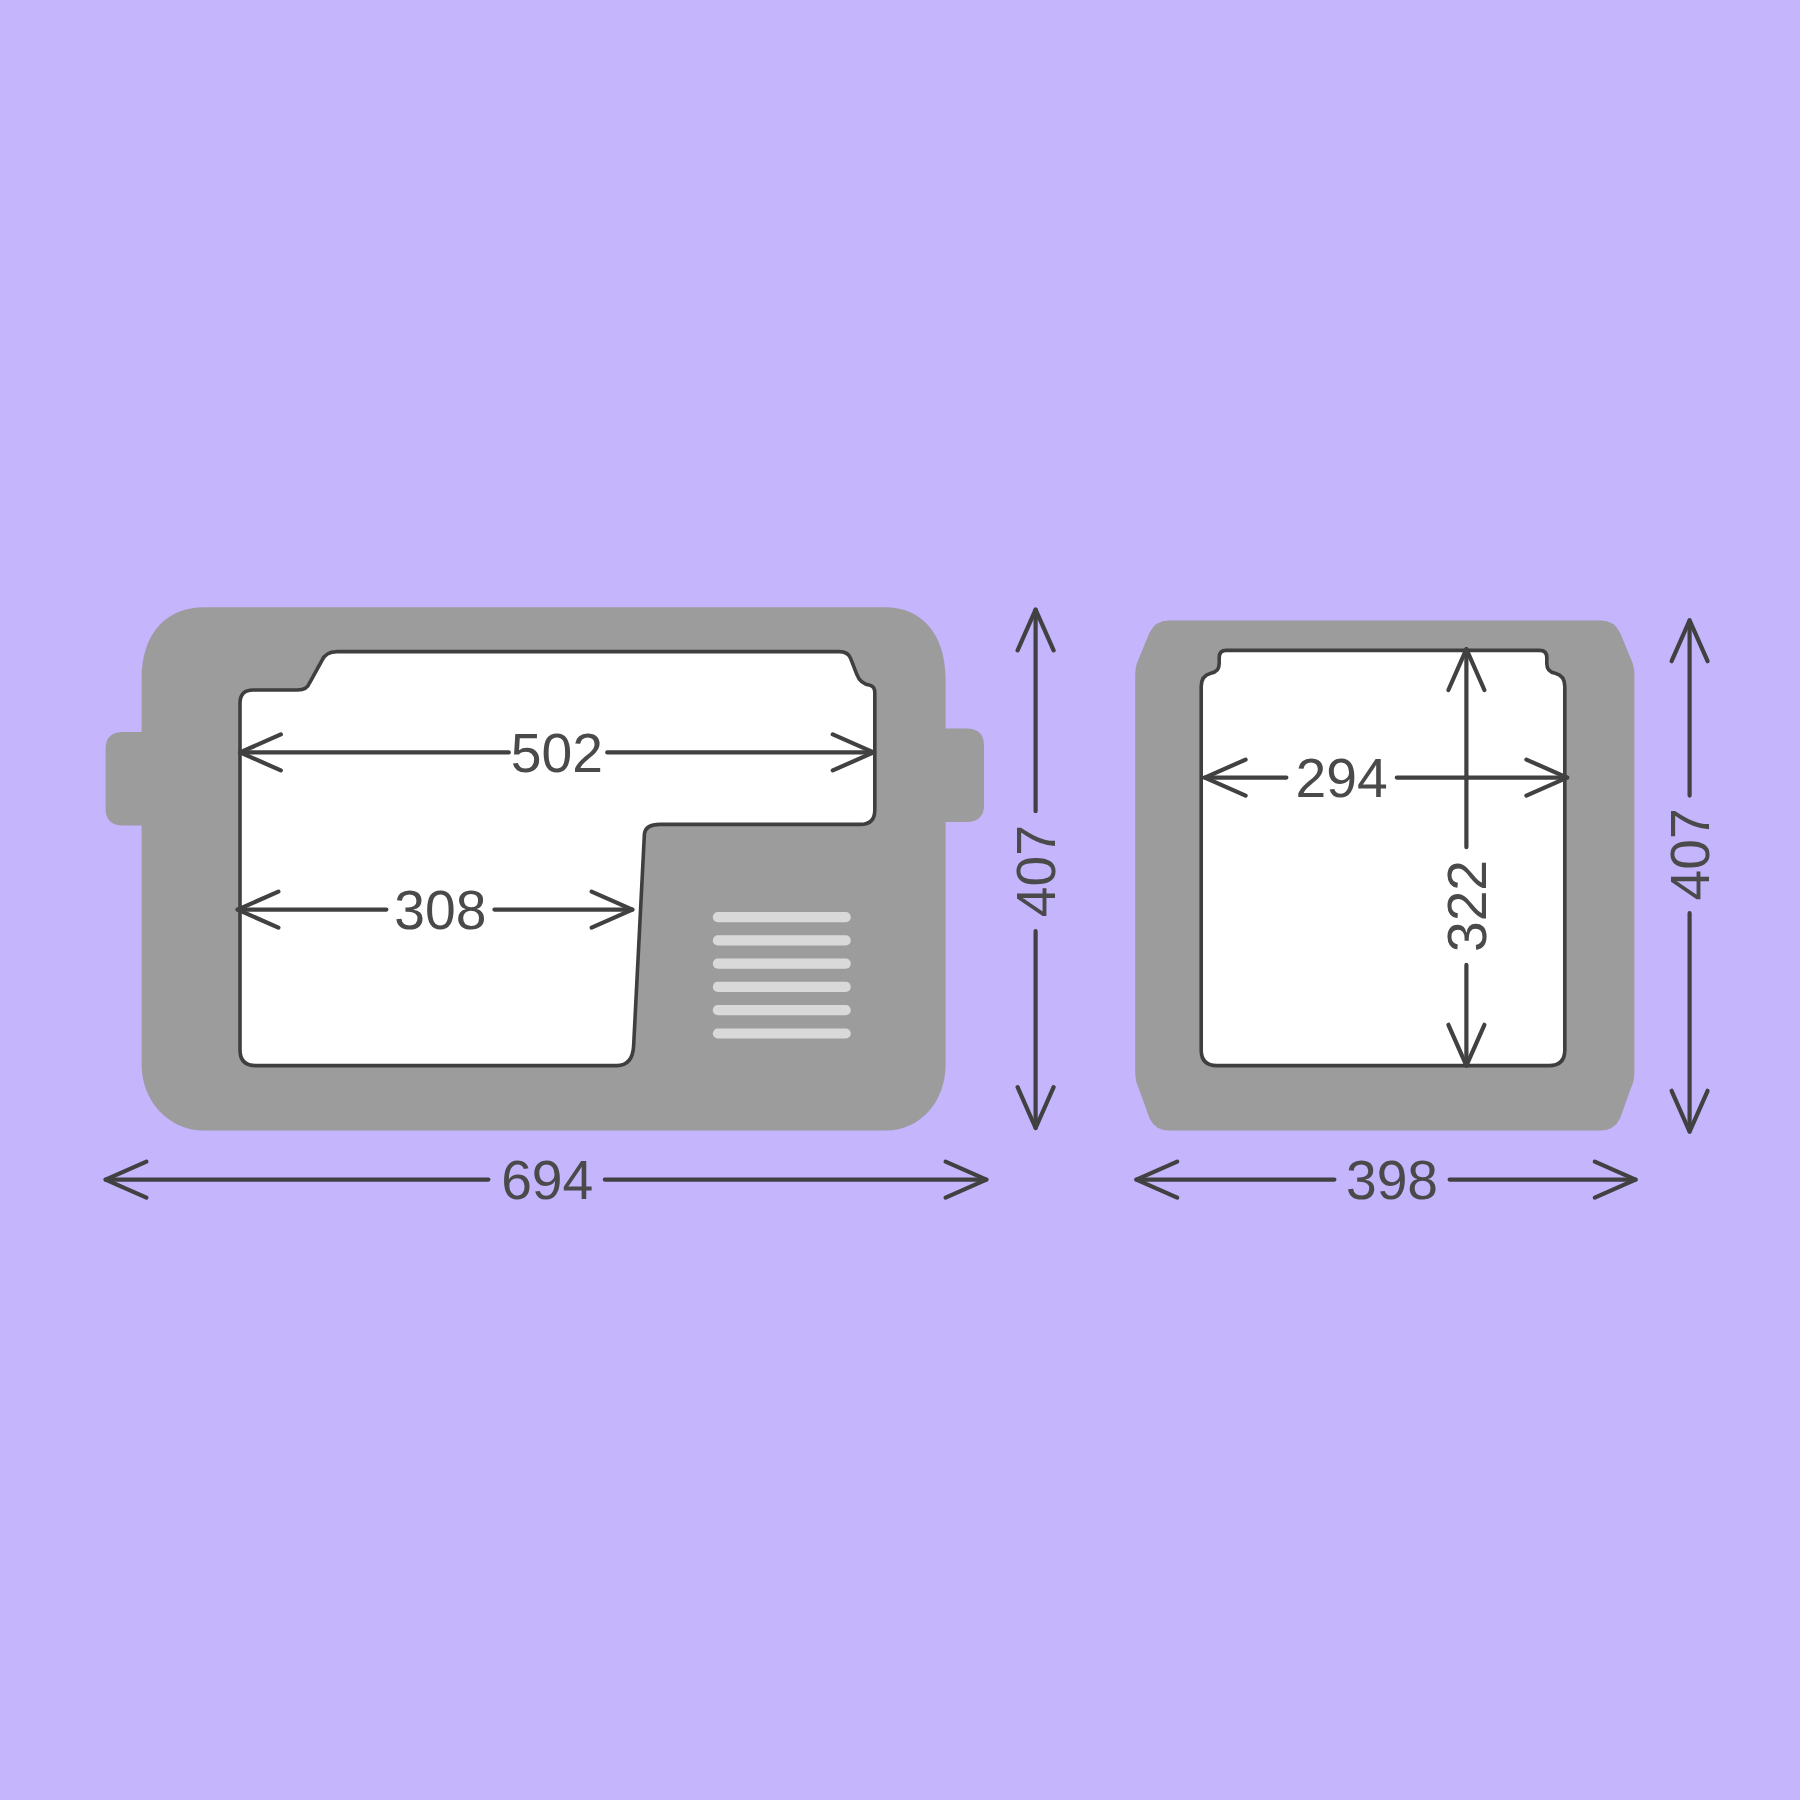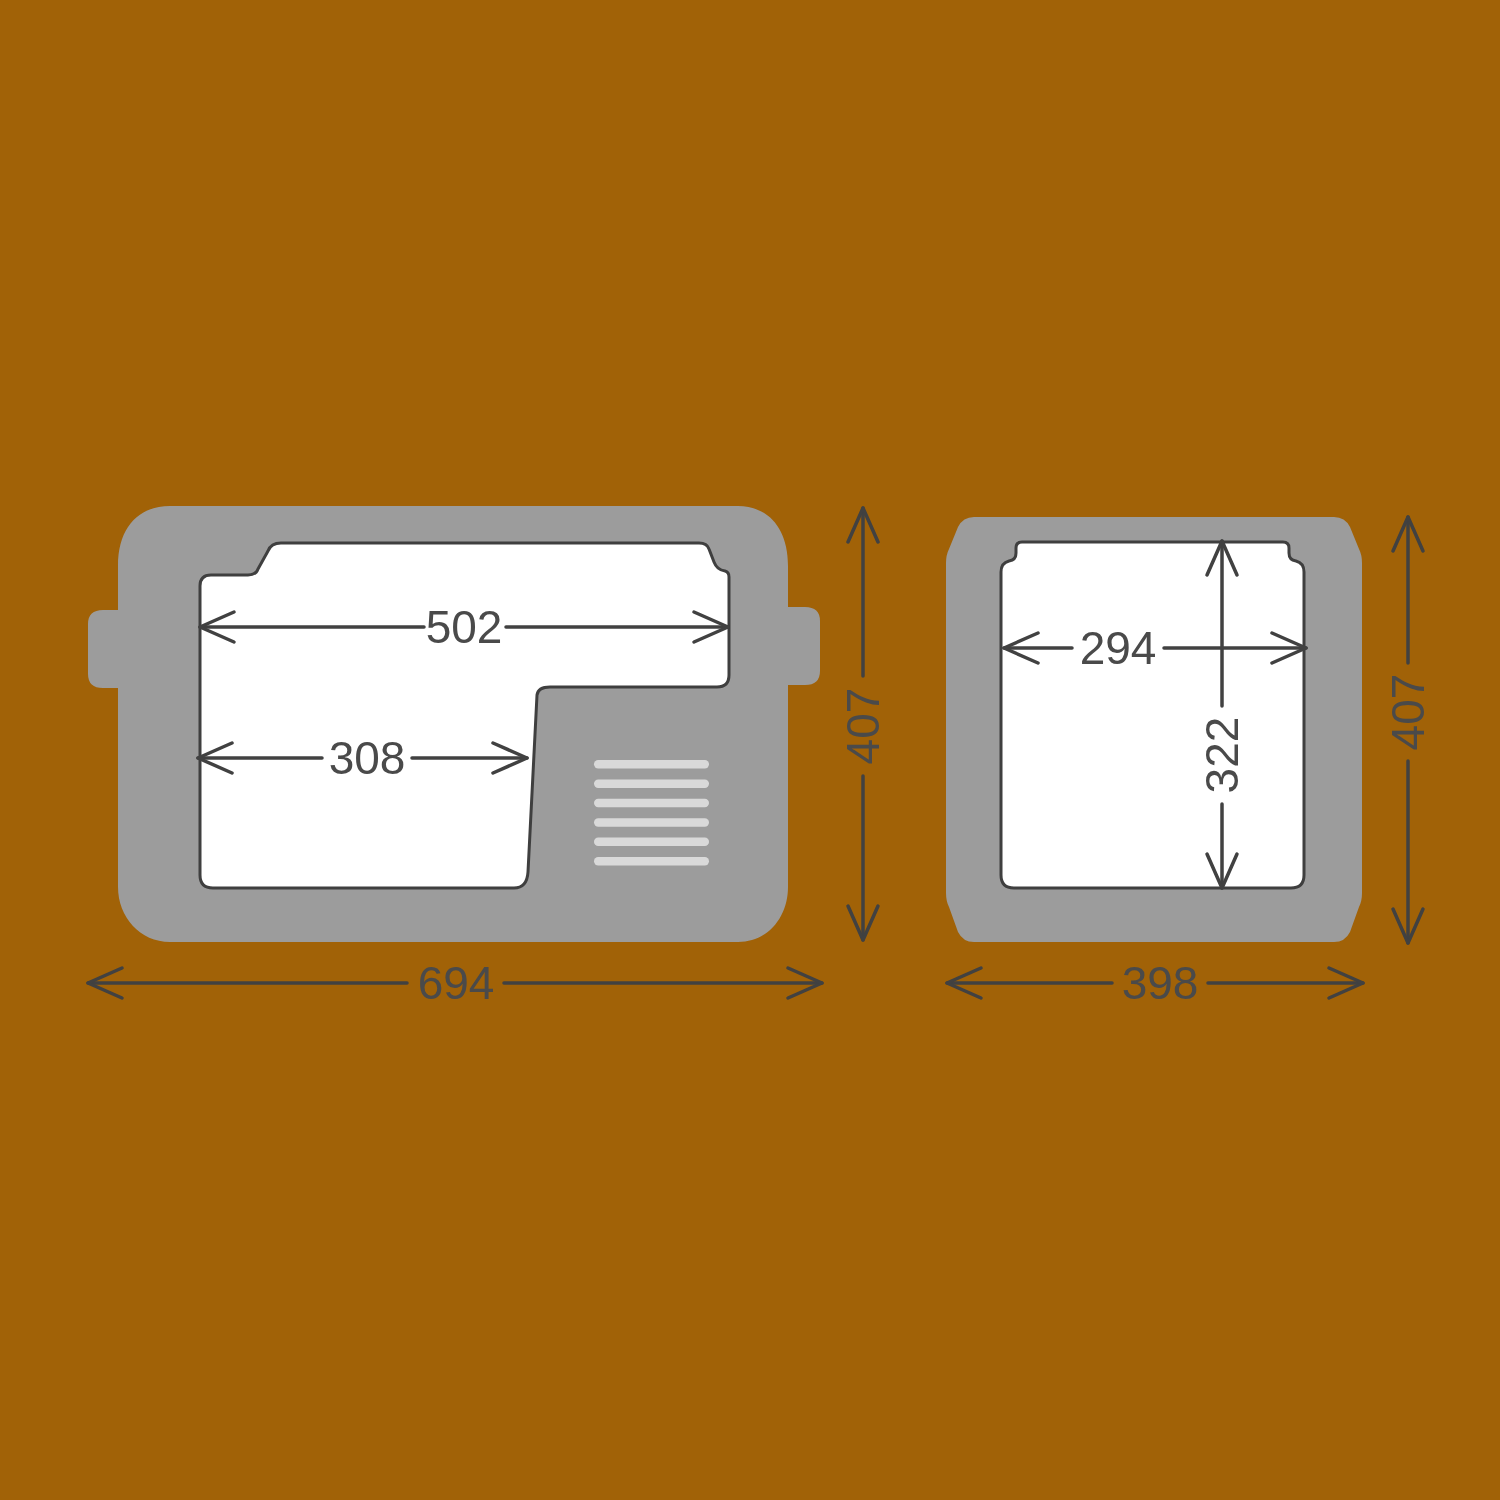--- a/index.html
+++ b/index.html
@@ -1,16 +1,16 @@
 <!DOCTYPE html>
 <html><head>
 <meta charset="utf-8">
 <style>
   html,body{margin:0;padding:0;background:#ffffff;}
-  .stage{position:relative;width:1500px;height:1500px;background:#a16207;overflow:hidden;}
+  .stage{position:relative;width:1500px;height:1500px;background:#c4b5fd;overflow:hidden;}
   svg{display:block;position:absolute;left:0;top:0;}
   .dim-line{fill:none;stroke-width:3.5;stroke-linecap:round;stroke-linejoin:round;}
   .cavity{stroke-width:3;stroke-linejoin:round;}
   .dim-label{font-family:"Liberation Sans",sans-serif;font-size:46px;text-anchor:middle;}
   .vent{stroke:none;}
 </style>
 </head>
 <body>
 
 <div class="stage">

